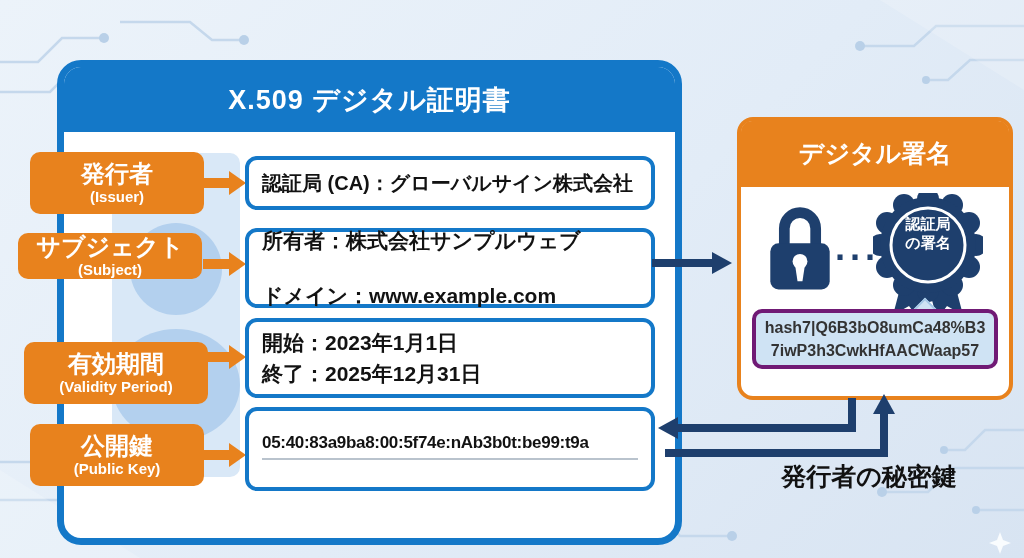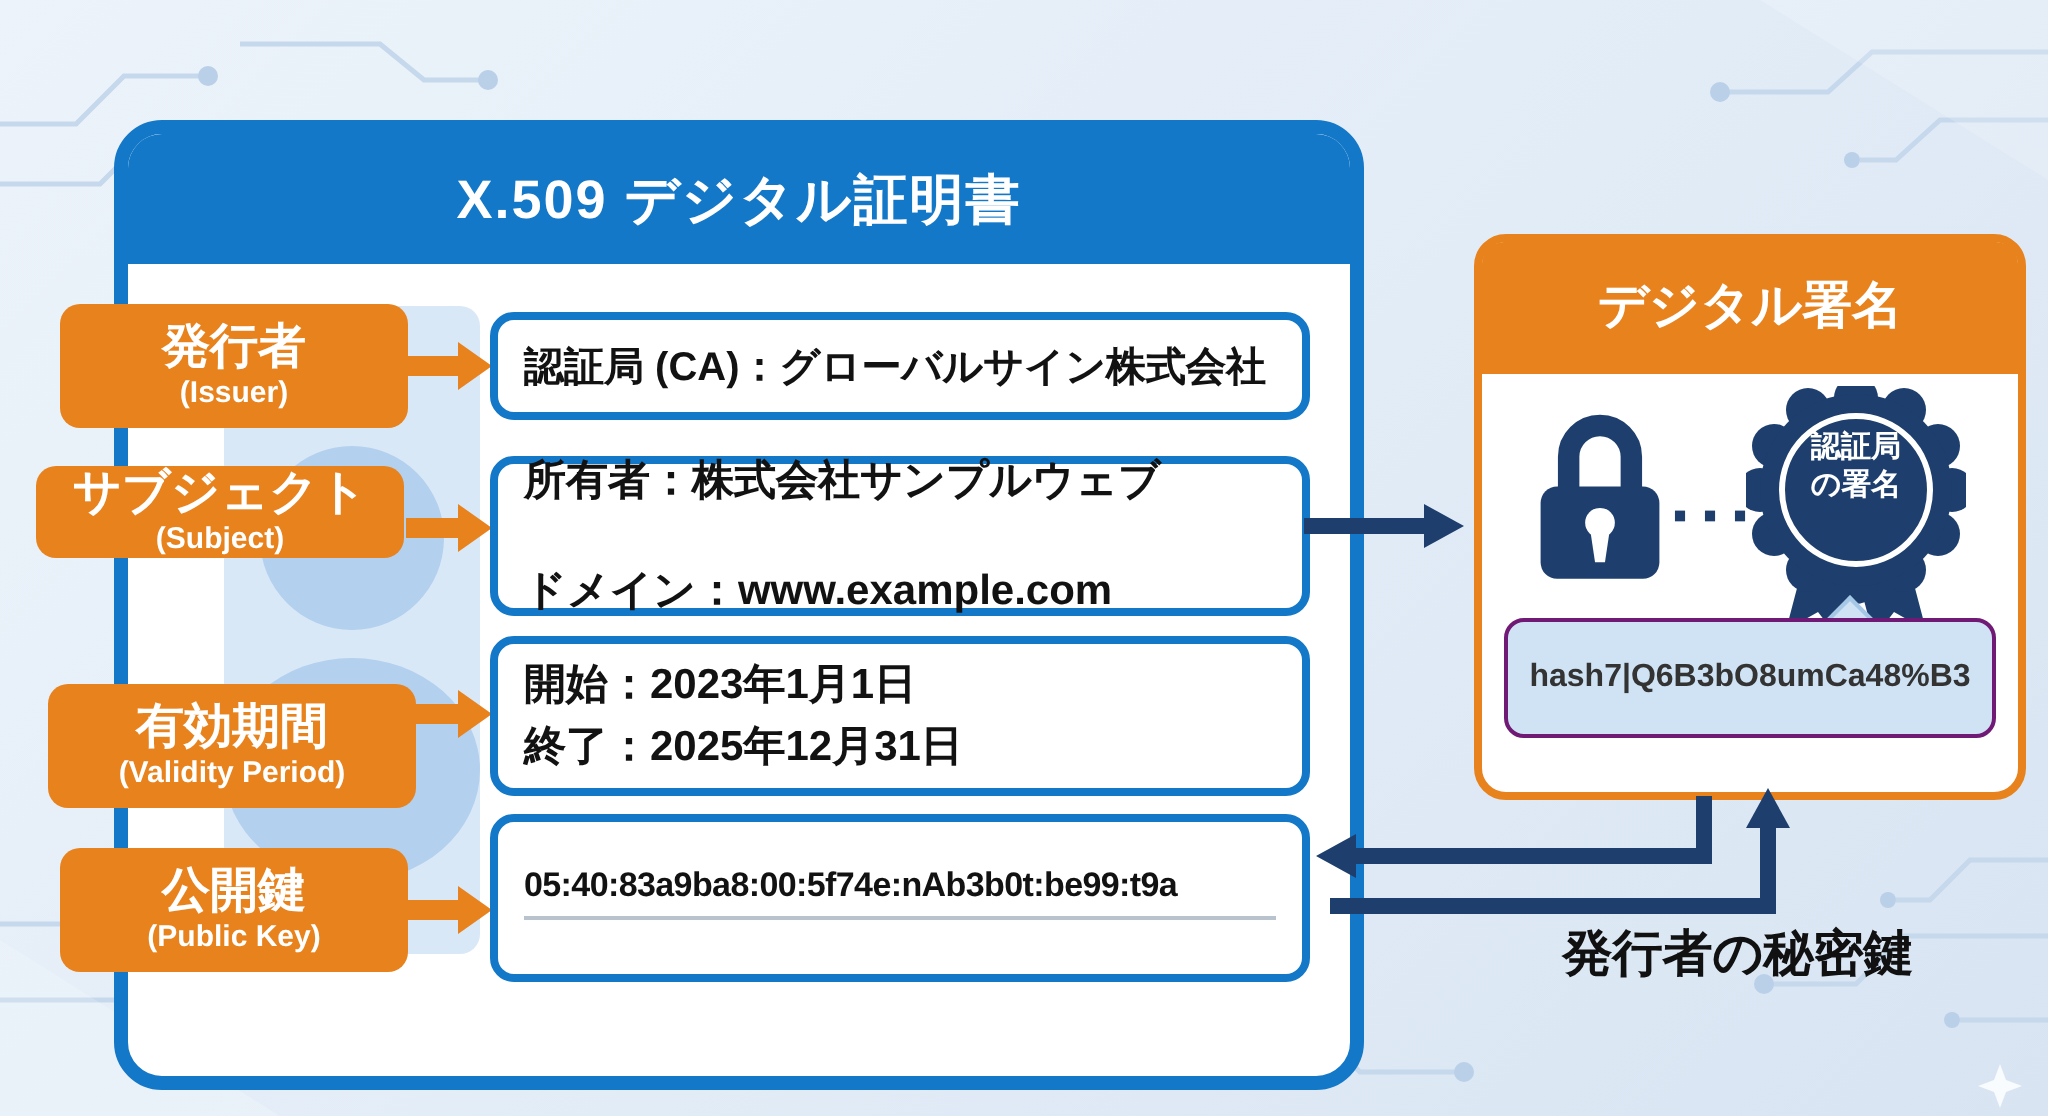--- a/index.html
+++ b/index.html
@@ -60,21 +60,21 @@
               align-items:center;justify-content:center;color:#fff;gap:36px;}
   .sig-title{font-size:25px;font-weight:bold;line-height:1.1;}
   .sig-subtitle{font-size:16px;font-weight:bold;line-height:1.3;}
   .padlock{position:absolute;left:26px;top:82px;}
   .dots{position:absolute;left:94px;top:116px;color:#1e3f6d;font-size:36px;
         font-weight:bold;letter-spacing:3px;}
   .badge-wrap{position:absolute;left:132px;top:72px;width:110px;height:128px;}
   .badge-text{position:absolute;left:0;top:22px;width:110px;text-align:center;
               color:#ffffff;font-weight:bold;font-size:15px;line-height:1.25;}
   .hash-bubble{position:absolute;left:11px;top:188px;width:246px;height:60px;
-               background:#cfe3f4;border:2px solid #701a75;border-radius:10px;
+               background:#cfe3f4;border:4px solid #701a75;border-radius:10px;
                box-sizing:border-box;display:flex;flex-direction:column;
                justify-content:center;text-align:center;color:#333;
                font-size:16px;font-weight:bold;line-height:1.45;}
   .bubble-tail{position:absolute;left:176px;top:180px;width:14px;height:14px;
                background:#cfe3f4;border-left:2px solid #a5c8e6;border-top:2px solid #a5c8e6;
                transform:rotate(45deg);}
 
   
   .arrows-overlay{position:absolute;inset:0;z-index:5;pointer-events:none;}
 
@@ -205,20 +205,21 @@
       </svg>
       <div class="badge-text">
         <div>認証局</div>
         <div>の署名</div>
       </div>
     </div>
 
     <div class="bubble-tail"></div>
     <div class="hash-bubble">
       <div>hash7|Q6B3bO8umCa48%B3</div>
+      <div>7iwP3h3CwkHfAACWaap57</div>
     </div>
   </div>
 
   <svg class="arrows-overlay" width="1024" height="558" viewBox="0 0 1024 558">
     <g stroke="#1e3f6d" stroke-width="8" fill="none">
       <path d="M652,263 H714"></path>
       <path d="M852,398 V428 H676"></path>
       <path d="M665,453 H884 V412"></path>
     </g>
     <g fill="#1e3f6d">

